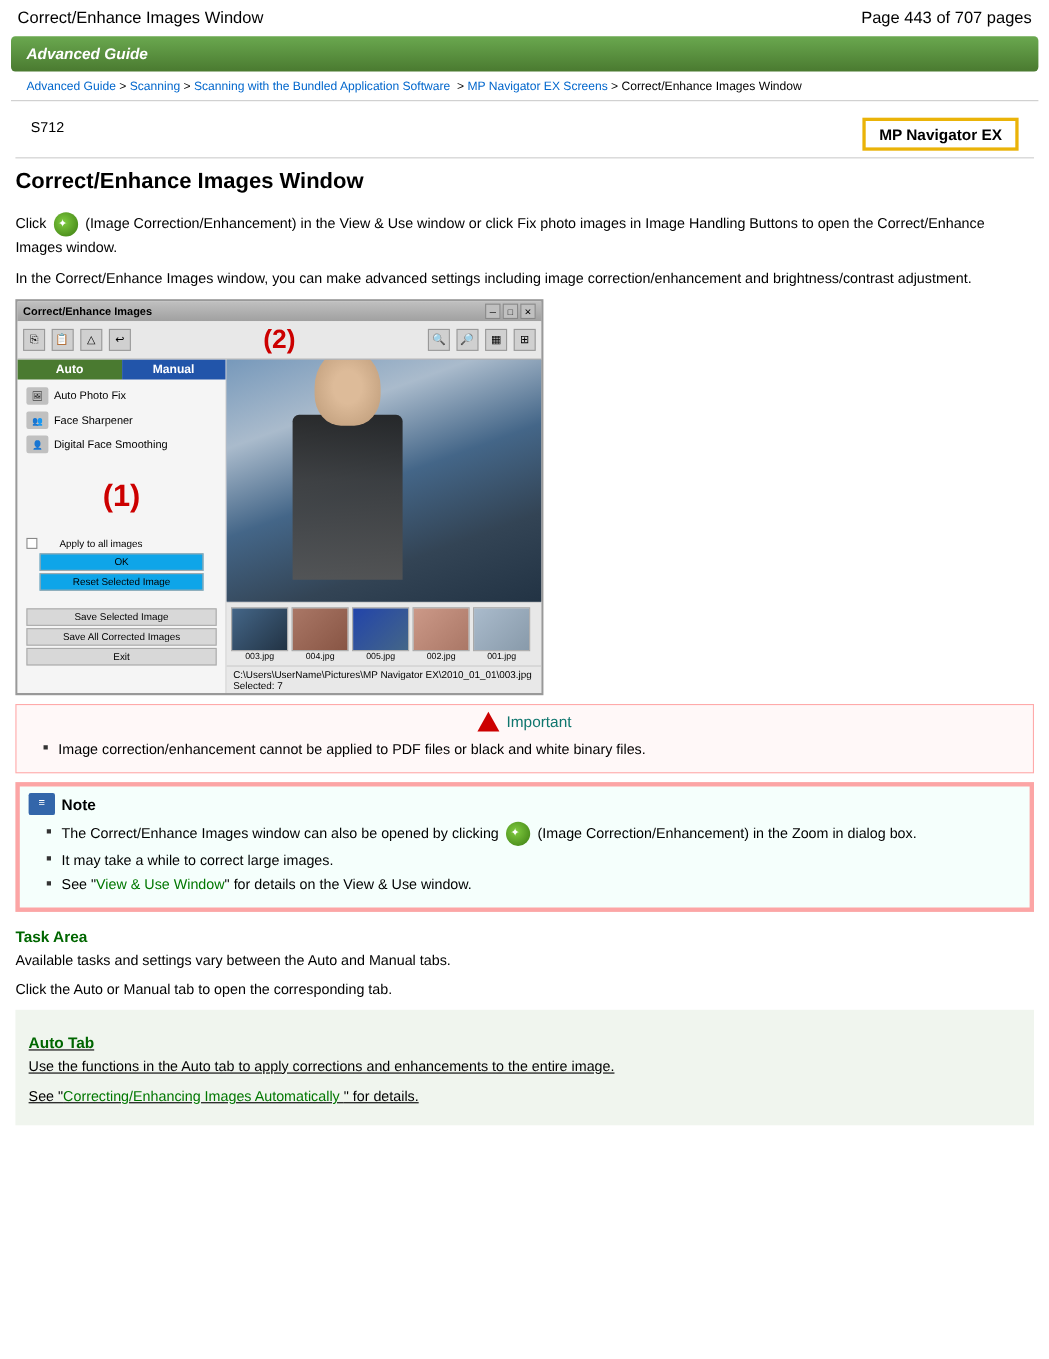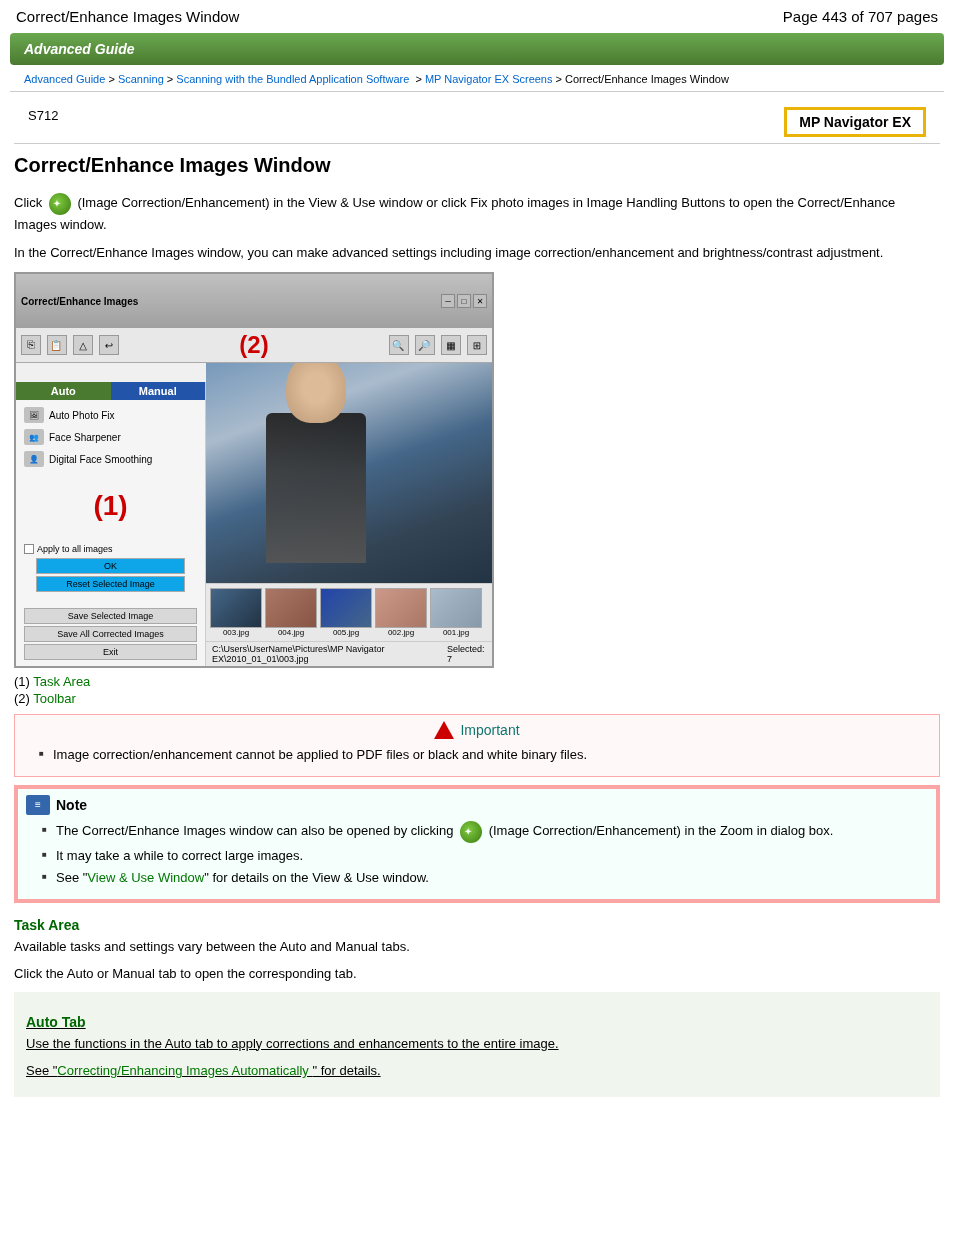--- a/index.html
+++ b/index.html
@@ -133,21 +133,21 @@
       border: 2px solid #999;
       width: 480px;
       margin: 10px 0 6px 0;
       font-size: 10px;
       background: #f0f0f0;
       position: relative;
     }
 
     .screenshot-titlebar {
       background: linear-gradient(to bottom, #c0c0c0, #a0a0a0);
-      padding: 20px 5px;
+      padding: 2px 5px;
       display: flex;
       align-items: center;
       justify-content: space-between;
       font-size: 10px;
     }
     .screenshot-titlebar-text { font-weight: bold; font-size: 10px; }
     .screenshot-titlebar-btns { display: flex; gap: 2px; }
     .titlebar-btn {
       width: 14px; height: 14px;
       background: #c0c0c0;
@@ -182,21 +182,20 @@
 
     .screenshot-body {
       display: flex;
     }
 
     
     .ss-left {
       width: 190px;
       background: #f5f5f5;
       border-right: 1px solid #ccc;
-      margin-top: 19px;
     }
 
     .ss-tabs {
       display: flex;
       margin-bottom: 4px;
     }
     .ss-tab {
       flex: 1;
       text-align: center;
       padding: 3px 0;
@@ -233,21 +232,21 @@
       font-size: 28px;
       font-weight: bold;
       color: #cc0000;
       text-align: center;
       padding: 20px 0;
     }
 
     .ss-checkbox-row {
       padding: 2px 8px;
       font-size: 9px;
-      display: flex; align-items: center; gap: 3px;
+      display: flex; align-items: center; gap: 20px;
     }
     .ss-checkbox {
       width: 10px; height: 10px;
       border: 1px solid #888;
       background: #fff;
     }
     .ss-button-row {
       padding: 2px 20px;
     }
     .ss-small-btn {
@@ -310,20 +309,21 @@
     .ss-thumb-img-4 { background: linear-gradient(135deg, #cc9988, #aa7766); }
     .ss-thumb-img-5 { background: linear-gradient(135deg, #aabbcc, #889aaa); }
 
     .ss-statusbar {
       background: #e8e8e8;
       border-top: 1px solid #ccc;
       padding: 2px 6px;
       font-size: 9px;
       display: flex;
       justify-content: space-between;
+      flex-direction: column;
     }
 
     
     .ref-labels {
       margin: 4px 0 8px 0;
     }
     .ref-label {
       font-size: 13px;
       color: #000;
       margin-bottom: 2px;
@@ -563,30 +563,20 @@
         </div>
 
         <div class="ss-statusbar">
           <span>C:\Users\UserName\Pictures\MP Navigator EX\2010_01_01\003.jpg</span>
           <span>Selected: 7</span>
         </div>
       </div>
     </div>
   </div>
 
-  <div class="ref-labels">
-    <div class="ref-label">
-      <span>(1) </span>
-      <a href="#" class="green-link">Task Area</a>
-    </div>
-    <div class="ref-label">
-      <span>(2) </span>
-      <a href="#" class="green-link">Toolbar</a>
-    </div>
-  </div>
 
   <div class="important-box">
     <div class="important-header">
       <span class="important-triangle"></span>
       <span>Important</span>
     </div>
     <div class="important-content">
       <div class="bullet-item">Image correction/enhancement cannot be applied to PDF files or black and white binary files.</div>
     </div>
   </div>

